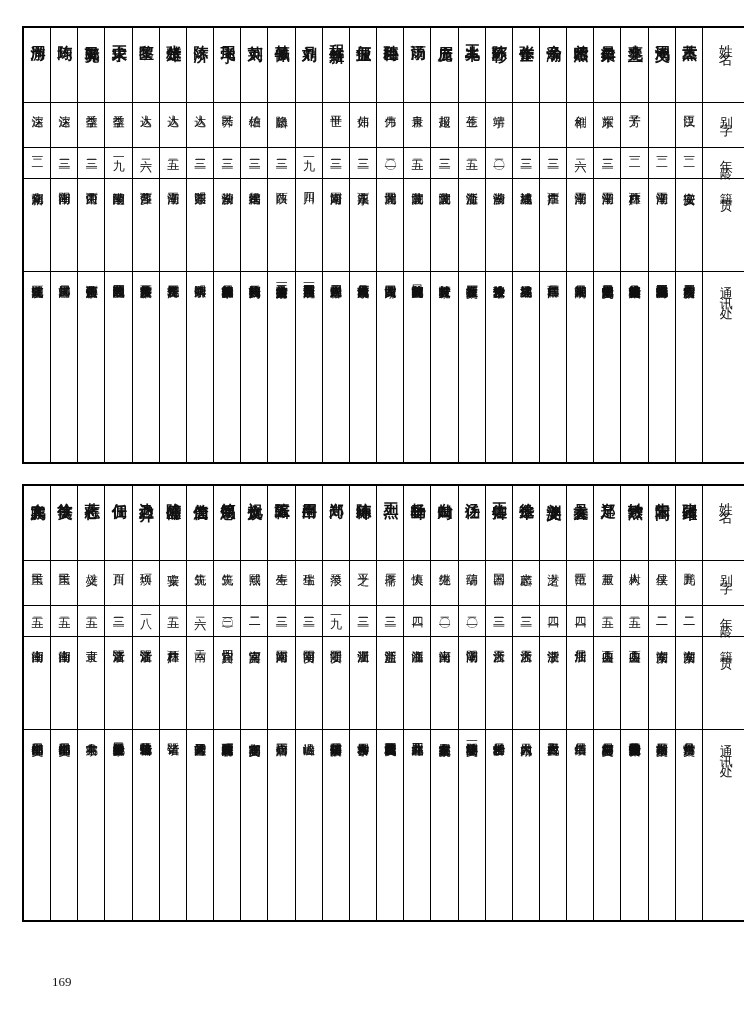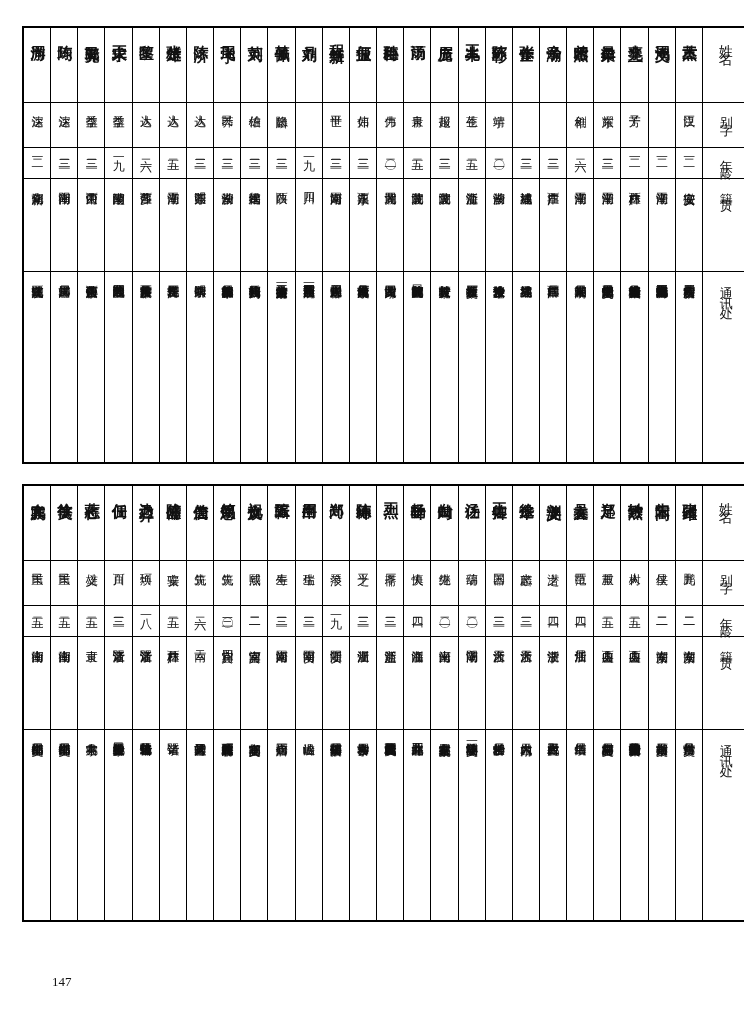--- a/index.html
+++ b/index.html
@@ -906,14 +906,14 @@
           <td style="width: 26.16px;">
             <span class="vcell">芦洪市仁昌号转交</span>
           </td>
           <td class="label-cell lab-addr" style="width: 46px;">
             <span class="vcell">通讯处</span>
           </td>
         </tr>
     </tbody>
   </table>
 
-  <div class="page-number">147</div>
+  <div class="page-number">169</div>
 </div>
 
 </body></html>

